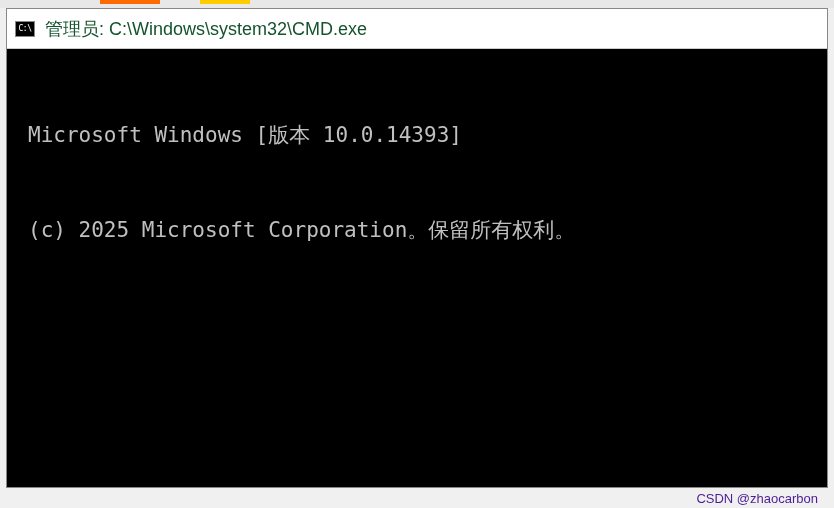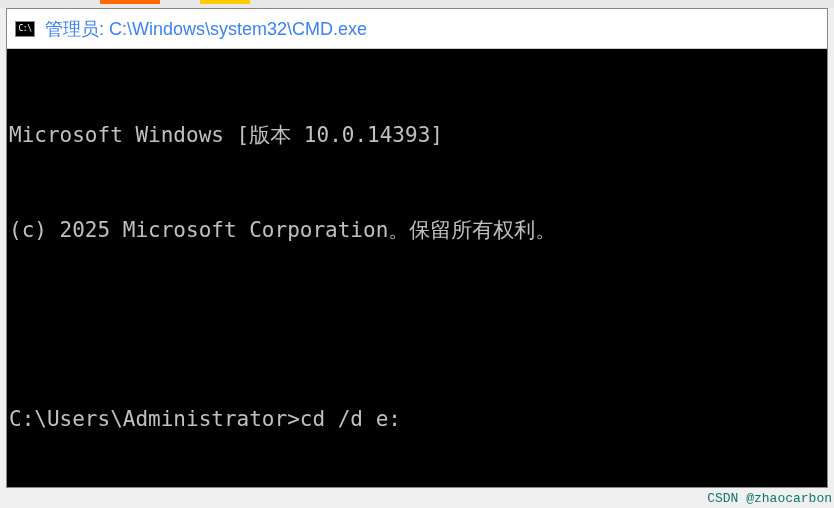--- a/index.html
+++ b/index.html
@@ -43,44 +43,45 @@
       border: 1px solid #888;
     }
     .title-icon-text {
       color: #fff;
       font-size: 8px;
       font-family: monospace;
       letter-spacing: -0.5px;
     }
     .title-text {
       font-size: 18px;
-      color: #3b82f6;
+      color: #14532d;
       font-family: "Microsoft YaHei", "SimSun", sans-serif;
     }
     .terminal {
       padding: 8px 2px;
       background: #000;
       color: #c0c0c0;
       font-family: "NSimSun", "SimSun", "Consolas", monospace;
       font-size: 21px;
       line-height: 1.5;
       white-space: pre-wrap;
       height: calc(100% - 40px);
       overflow: hidden;
+      margin-left: 19px;
     }
     .terminal-line {
       min-height: 1.5em;
     }
     .watermark {
       position: absolute;
       bottom: 2px;
-      right: 2px;
+      right: 16px;
       font-size: 13px;
-      color: #0f766e;
-      font-family: Liberation Mono, monospace;
+      color: #4c1d95;
+      font-family: Liberation Sans, sans-serif;
     }
     .top-accent {
       position: absolute;
       top: 0;
       left: 0;
       right: 0;
       height: 8px;
       background: #e8e8e8;
     }
     .top-accent::before {
@@ -111,21 +112,20 @@
   <div class="titlebar">
     <div class="title-icon">
       <span class="title-icon-text">C:\</span>
     </div>
     <span class="title-text">管理员: C:\Windows\system32\CMD.exe</span>
   </div>
   <div class="terminal">
     <div class="terminal-line">Microsoft Windows [版本 10.0.14393]</div>
     <div class="terminal-line">(c) 2025 Microsoft Corporation。保留所有权利。</div>
     <div class="terminal-line"></div>
-    <div class="terminal-line">C:\Users\Administrator&gt;cd /d e:</div>
     
     
     
     
     
     
   </div>
 </div>
 
 <div class="watermark">CSDN @zhaocarbon</div>

